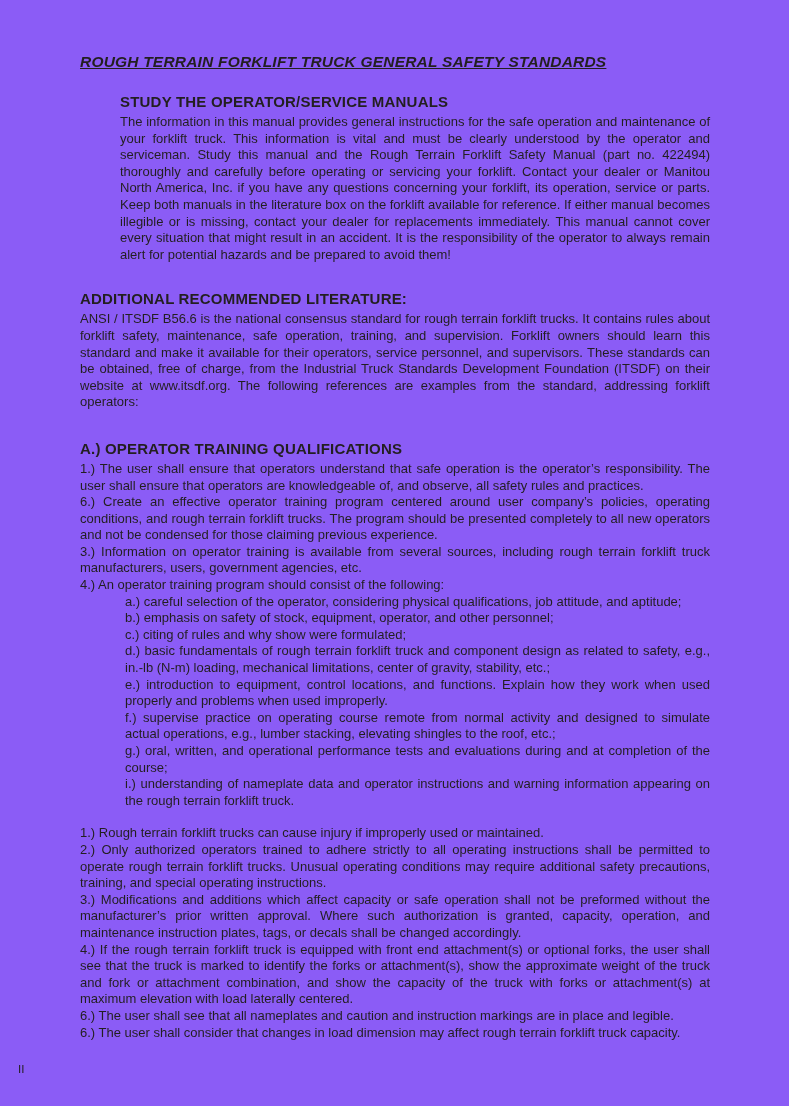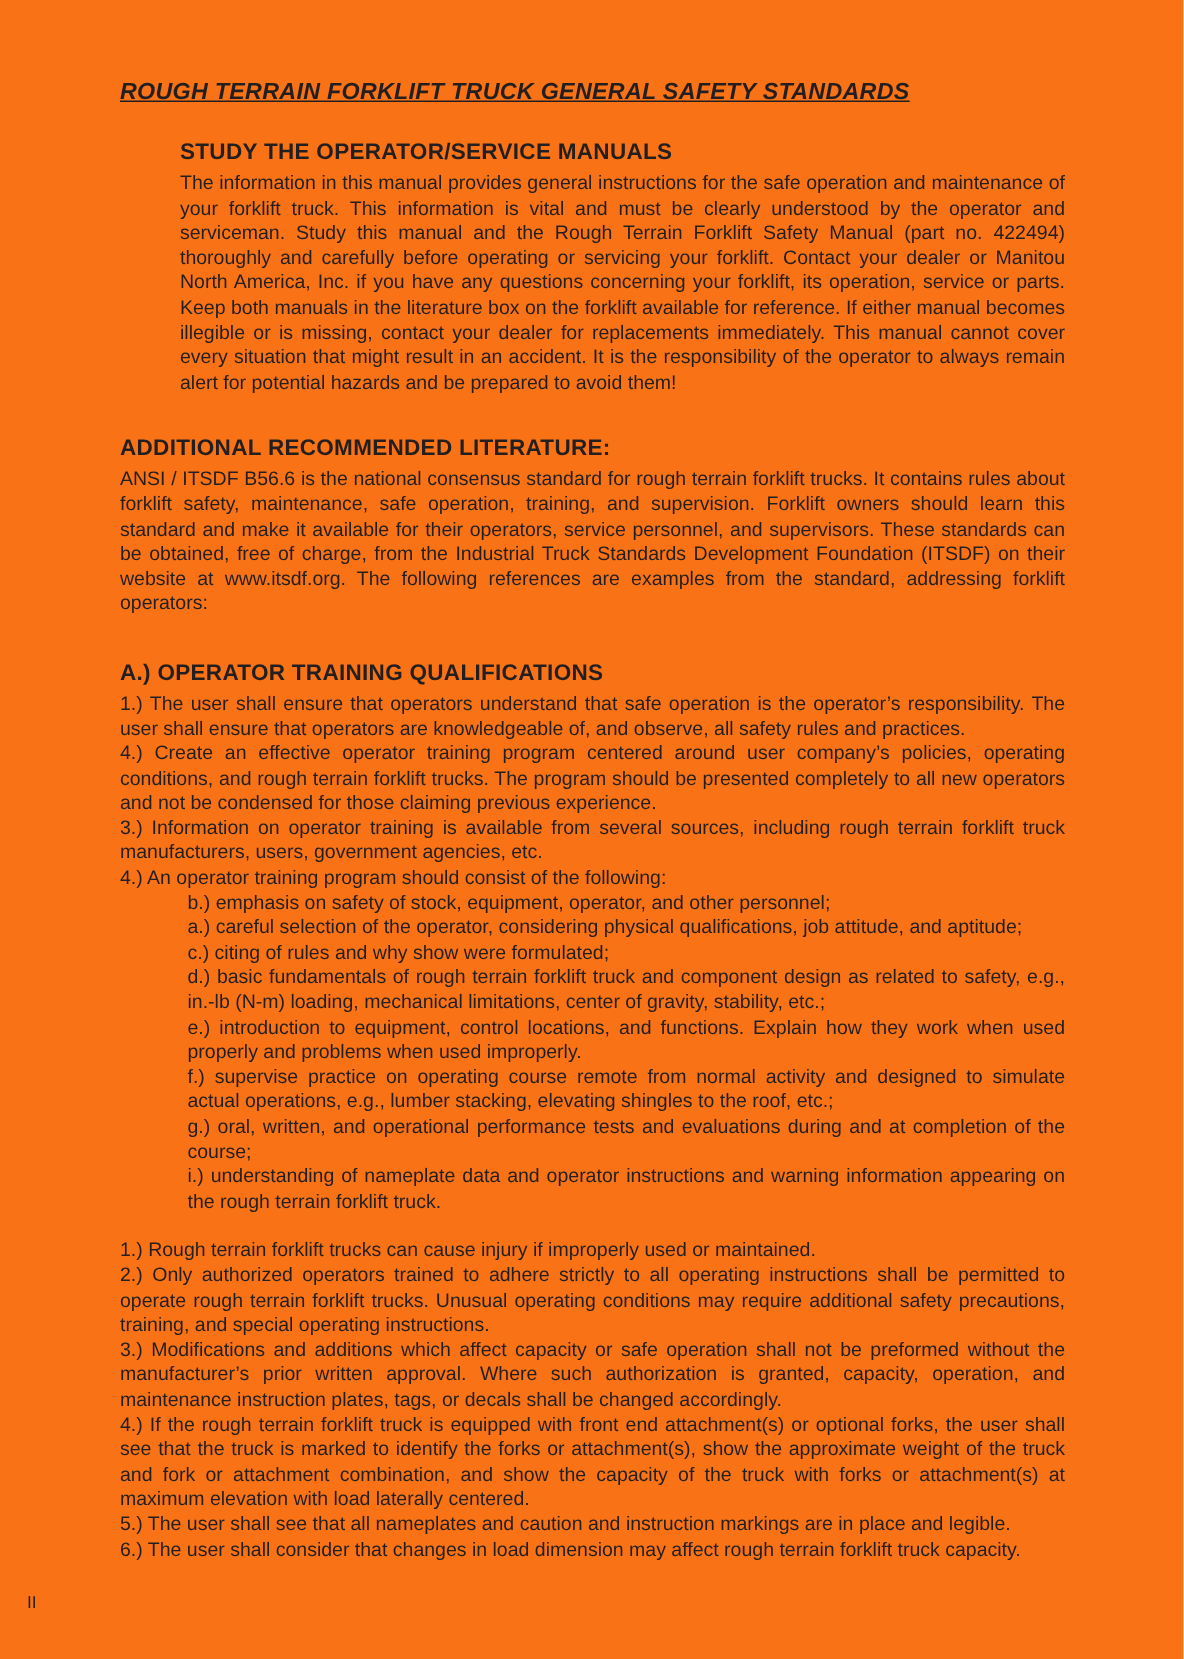--- a/index.html
+++ b/index.html
@@ -2,21 +2,21 @@
 <html><head>
 <meta charset="utf-8">
 <style>
   * { box-sizing: border-box; }
   html, body { margin: 0; padding: 0; background: #ffffff; }
   .page {
     position: relative;
     width: 789px;
     height: 1106px;
     margin: 0 auto;
-    background: #f97316;
+    background: #8b5cf6;
     color: #231f20;
     font-family: "Liberation Sans", sans-serif;
     padding: 52px 79px 0 80px;
     overflow: hidden;
   }
   .doc-title {
     margin: 0 0 21px 0;
     font-size: 15.5px;
     line-height: 19px;
     font-weight: bold;
@@ -70,42 +70,42 @@
 
   <section class="section sec-lit">
     <h2 class="section-heading">ADDITIONAL RECOMMENDED LITERATURE:</h2>
     <p class="body-text">ANSI / ITSDF B56.6 is the national consensus standard for rough terrain forklift trucks.  It contains rules about forklift safety, maintenance, safe operation, training, and supervision.  Forklift owners should learn this standard and make it available for their operators, service personnel, and supervisors.  These standards can be obtained, free of charge, from the Industrial Truck Standards Development Foundation (ITSDF) on their website at www.itsdf.org.  The following references are examples from the standard, addressing forklift operators:</p>
   </section>
 
   <section class="section sec-train">
     <h2 class="section-heading">A.) OPERATOR TRAINING QUALIFICATIONS</h2>
     <div class="items">
       <p class="body-text">1.) The user shall ensure that operators understand that safe operation is the operator’s responsibility.  The user shall ensure that operators are knowledgeable of, and observe, all safety rules and practices.</p>
-      <p class="body-text">4.) Create an effective operator training program centered around user company’s policies, operating conditions, and rough terrain forklift trucks.  The program should be presented completely to all new operators and not be condensed for those claiming previous experience.</p>
+      <p class="body-text">6.) Create an effective operator training program centered around user company’s policies, operating conditions, and rough terrain forklift trucks.  The program should be presented completely to all new operators and not be condensed for those claiming previous experience.</p>
       <p class="body-text">3.) Information on operator training is available from several sources, including rough terrain forklift truck manufacturers, users, government agencies, etc.</p>
       <p class="body-text">4.) An operator training program should consist of the following:</p>
       <div class="sub-items">
+        <p class="body-text">a.) careful selection of the operator, considering physical qualifications, job attitude, and aptitude;</p>
         <p class="body-text">b.) emphasis on safety of stock, equipment, operator, and other personnel;</p>
-        <p class="body-text">a.) careful selection of the operator, considering physical qualifications, job attitude, and aptitude;</p>
         <p class="body-text">c.) citing of rules and why show were formulated;</p>
         <p class="body-text">d.) basic fundamentals of rough terrain forklift truck and component design as related to safety, e.g., in.-lb (N-m) loading, mechanical limitations, center of gravity, stability, etc.;</p>
         <p class="body-text">e.) introduction to equipment, control locations, and functions. Explain how they work when used properly and problems when used improperly.</p>
         <p class="body-text">f.) supervise practice on operating course remote from normal activity and designed to simulate actual operations, e.g., lumber stacking, elevating shingles to the roof, etc.;</p>
         <p class="body-text">g.) oral, written, and operational performance tests and evaluations during and at completion of the course;</p>
         <p class="body-text">i.) understanding of nameplate data and operator instructions and warning information appearing on the rough terrain forklift truck.</p>
       </div>
     </div>
   </section>
 
   <section class="section sec-safety">
     <div class="items">
       <p class="body-text">1.) Rough terrain forklift trucks can cause injury if improperly used or maintained.</p>
       <p class="body-text">2.) Only authorized operators trained to adhere strictly to all operating instructions shall be permitted to operate rough terrain forklift trucks.  Unusual operating conditions may require additional safety precautions, training, and special operating instructions.</p>
       <p class="body-text">3.) Modifications and additions which affect capacity or safe operation shall not be preformed without the manufacturer’s prior written approval.  Where such authorization is granted, capacity, operation, and maintenance instruction plates, tags, or decals shall be changed accordingly.</p>
       <p class="body-text">4.) If the rough terrain forklift truck is equipped with front end attachment(s) or optional forks, the user shall see that the truck is marked to identify the forks or attachment(s), show the approximate weight of the truck and fork or attachment combination, and show the capacity of the truck with forks or attachment(s) at maximum elevation with load laterally centered.</p>
-      <p class="body-text">5.) The user shall see that all nameplates and caution and instruction markings are in place and legible.</p>
+      <p class="body-text">6.) The user shall see that all nameplates and caution and instruction markings are in place and legible.</p>
       <p class="body-text">6.) The user shall consider that changes in load dimension may affect rough terrain forklift truck capacity.</p>
     </div>
   </section>
 
   <div class="page-number">II</div>
 
 </div>
 
 </body></html>

